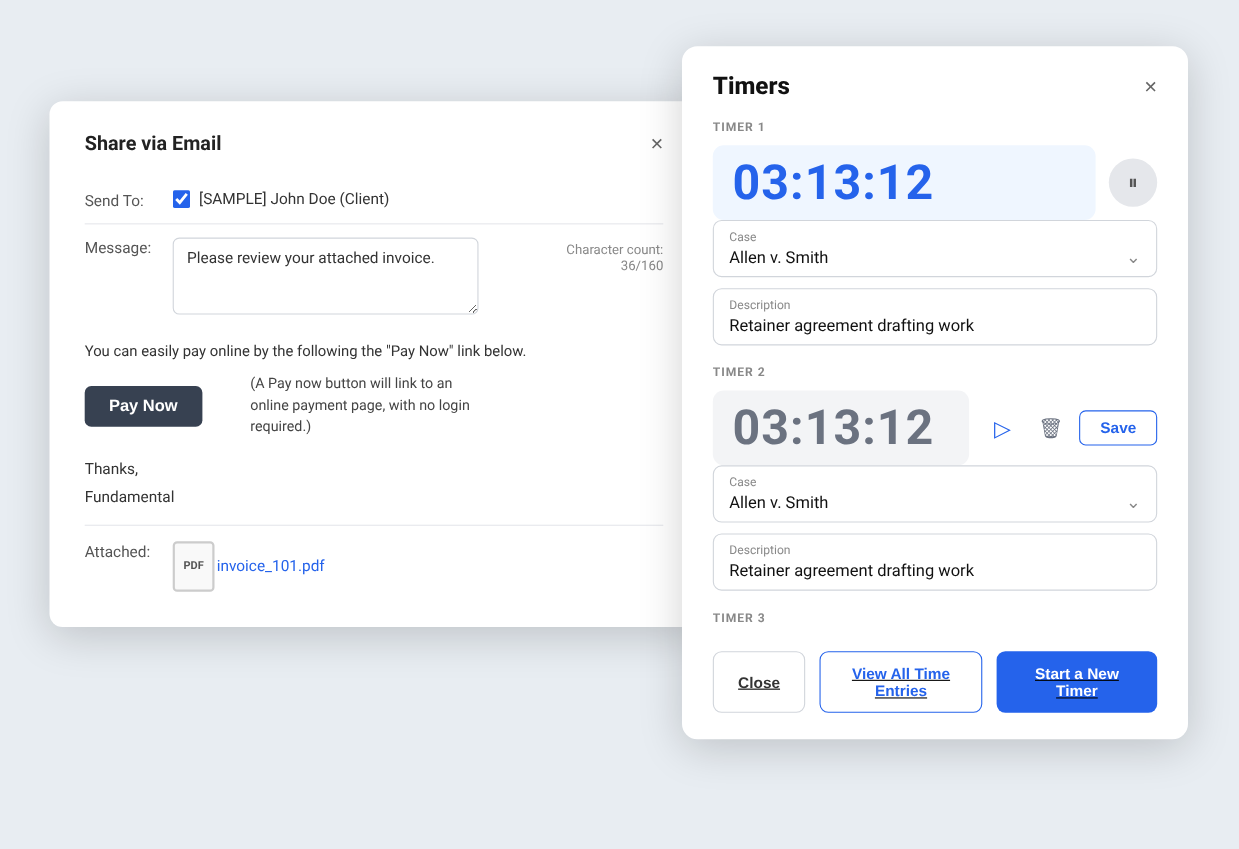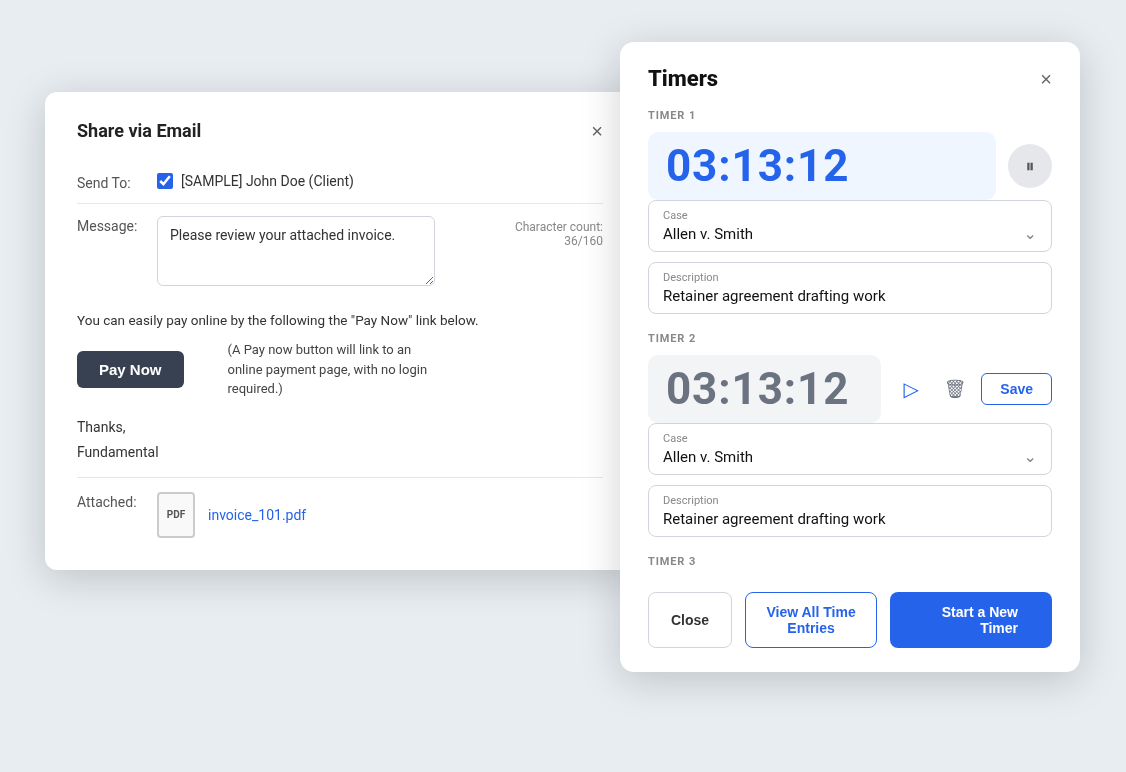--- a/index.html
+++ b/index.html
@@ -353,20 +353,21 @@
 
     .timer-section {
       margin-bottom: 18px;
     }
 
     .timers-footer {
       display: flex;
       gap: 13px;
       margin-top: 18px;
       padding-top: 6px;
+      text-decoration: underline;
     }
 
     .footer-close-btn {
       background: #fff;
       border: 1.5px solid #d1d5db;
       color: #333;
       border-radius: 8px;
       padding: 11px 22px;
       font-size: 14px;
       font-weight: 600;
@@ -384,26 +385,26 @@
       cursor: pointer;
       flex: 1;
       text-align: center;
     }
 
     .footer-new-btn {
       background: #2563eb;
       border: none;
       color: #fff;
       border-radius: 8px;
-      padding: 11px 34px;
+      padding: 11px 18px;
       font-size: 14px;
       font-weight: 600;
       cursor: pointer;
       flex: 1;
-      text-align: right;
+      text-align: center;
     }
 
     .timer-3-label {
       font-size: 11px;
       font-weight: 700;
       color: #888;
       letter-spacing: 0.08em;
       margin-top: 4px;
     }
   </style>
@@ -443,21 +444,21 @@
     </div>
   </div>
 
   <div class="thanks-section">
     <div>Thanks,</div>
     <div>Fundamental</div>
   </div>
 
   <div class="attached-row">
     <span class="form-label">Attached:</span>
-    <div style="display:flex; align-items:center; gap:13px;">
+    <div style="display:flex; align-items:center; gap:2px;">
       <div class="pdf-icon">
         <span class="pdf-label-text">PDF</span>
       </div>
       <a class="pdf-filename" href="#">invoice_101.pdf</a>
     </div>
   </div>
 
 </div>
 
 <div class="timers-modal">

